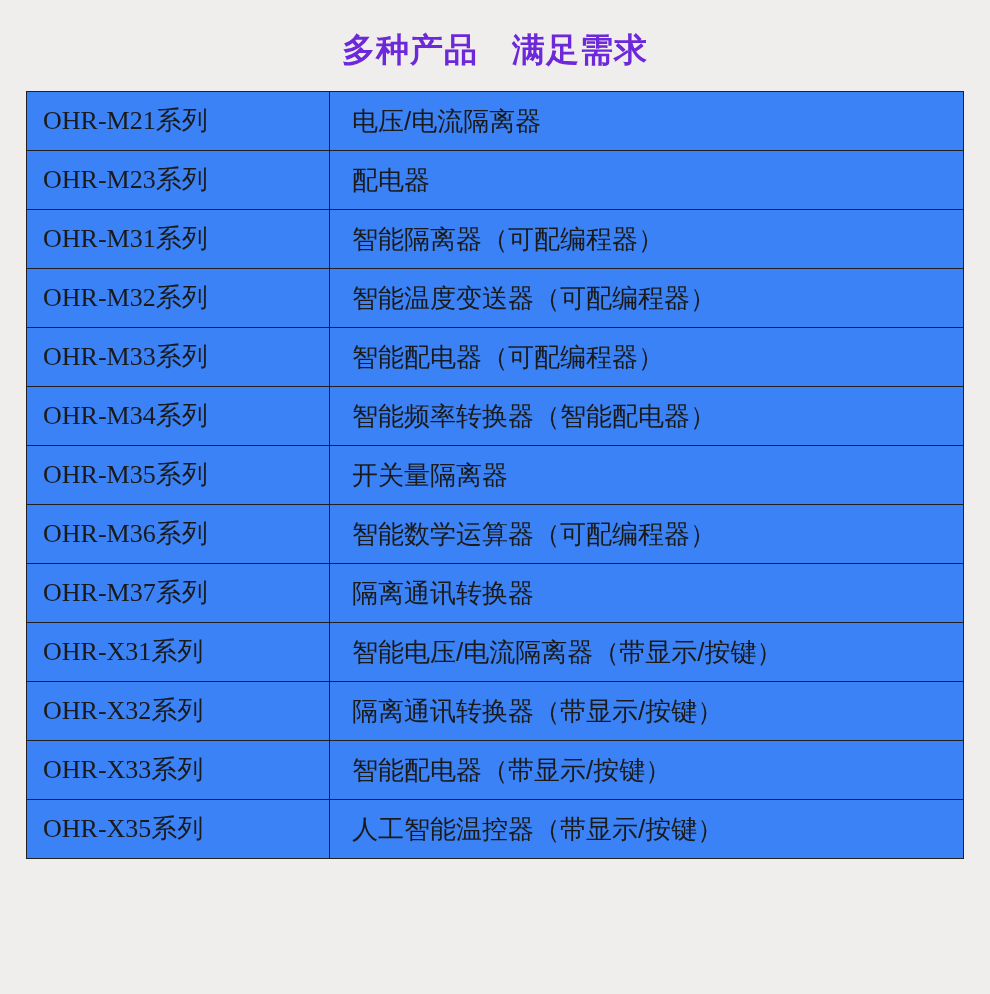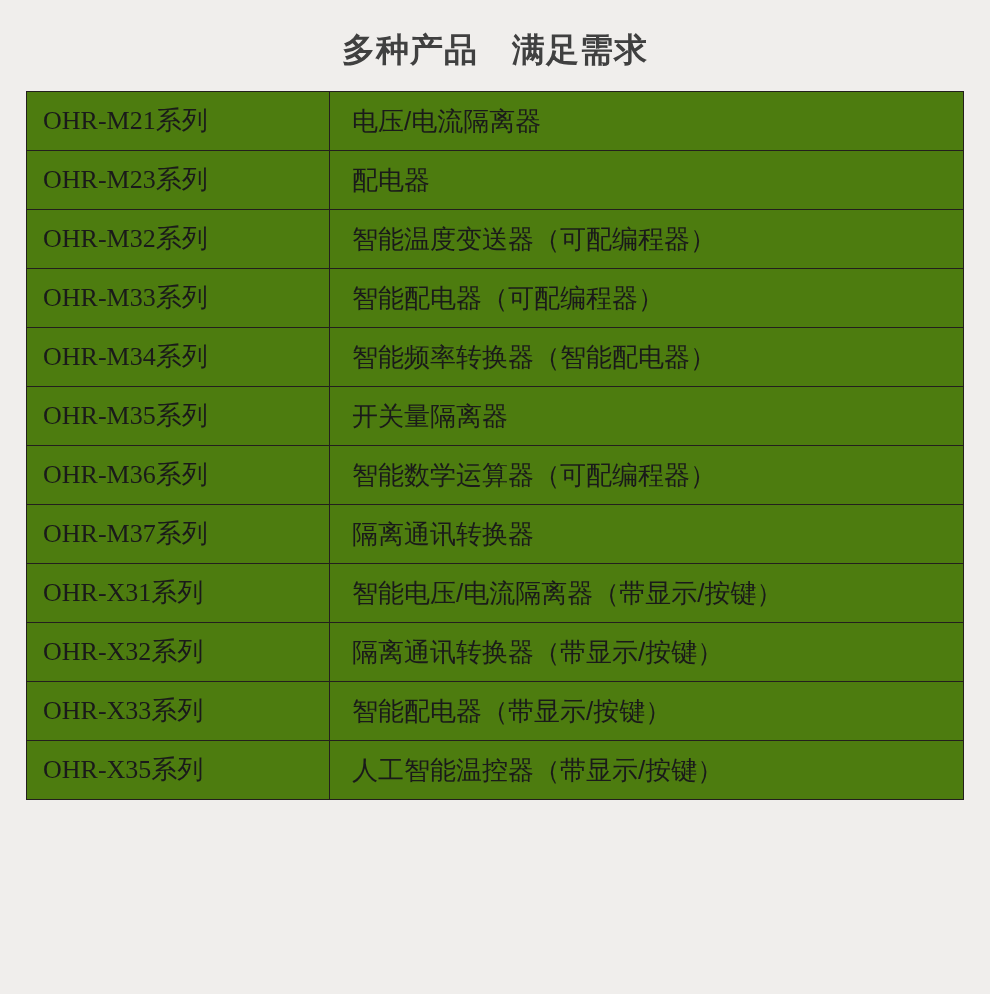--- a/index.html
+++ b/index.html
@@ -21,35 +21,35 @@
     background: #f0eeec;
     position: relative;
   }
   .title {
     text-align: center;
     font-size: 33px;
     font-weight: bold;
     letter-spacing: 1px;
     padding-top: 28px;
     padding-bottom: 18px;
-    color: #404040;
+    color: #6d28d9;
     font-family: "Liberation Sans", "DejaVu Sans", sans-serif;
   }
   .title .gap {
     display: inline-block;
     width: 34px;
   }
   .table-wrap {
     margin: 0 26px;
   }
   table.products {
     width: 938px;
     border-collapse: collapse;
     table-layout: fixed;
-    background: #4d7c0f;
+    background: #3b82f6;
   }
   table.products td {
     border: 1px solid #231f1d;
     height: 58px;
     padding: 0 0 0 16px;
     vertical-align: middle;
     font-size: 26px;
     line-height: 1.1;
     white-space: nowrap;
     overflow: hidden;
@@ -76,20 +76,24 @@
   <div class="table-wrap">
     <table class="products">
       <tbody>
         <tr>
           <td class="code">OHR-M21系列</td>
           <td class="desc">电压/电流隔离器</td>
         </tr>
         <tr>
           <td class="code">OHR-M23系列</td>
           <td class="desc">配电器</td>
+        </tr>
+        <tr>
+          <td class="code">OHR-M31系列</td>
+          <td class="desc">智能隔离器（可配编程器）</td>
         </tr>
         <tr>
           <td class="code">OHR-M32系列</td>
           <td class="desc">智能温度变送器（可配编程器）</td>
         </tr>
         <tr>
           <td class="code">OHR-M33系列</td>
           <td class="desc">智能配电器（可配编程器）</td>
         </tr>
         <tr>

